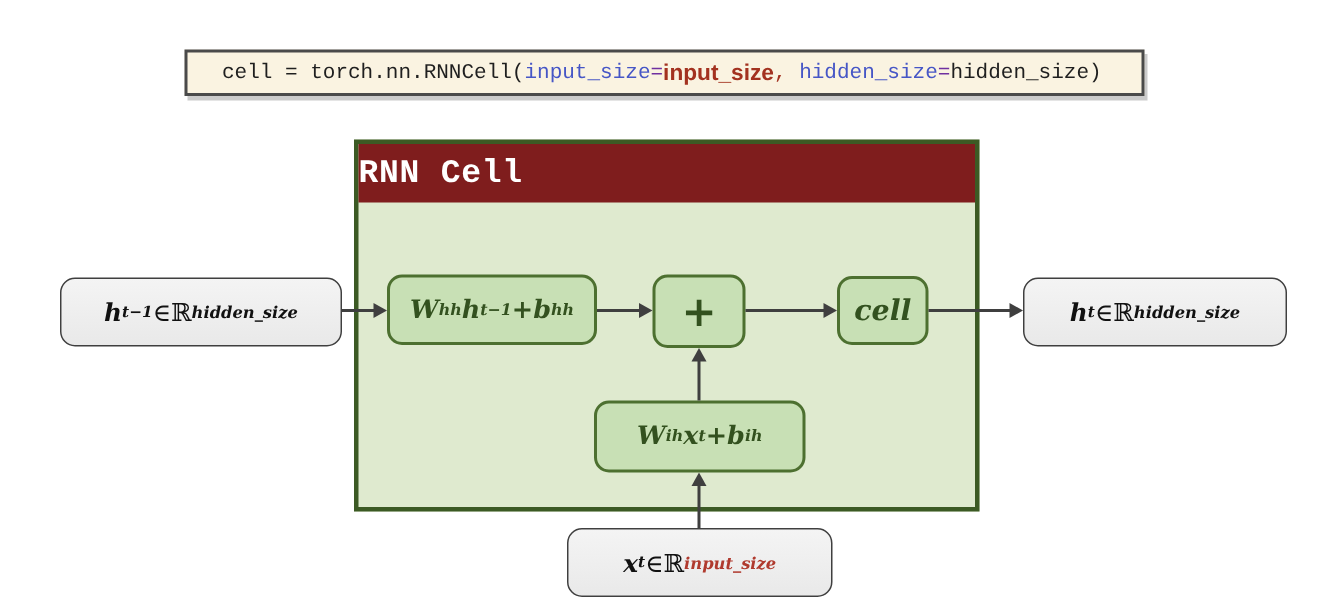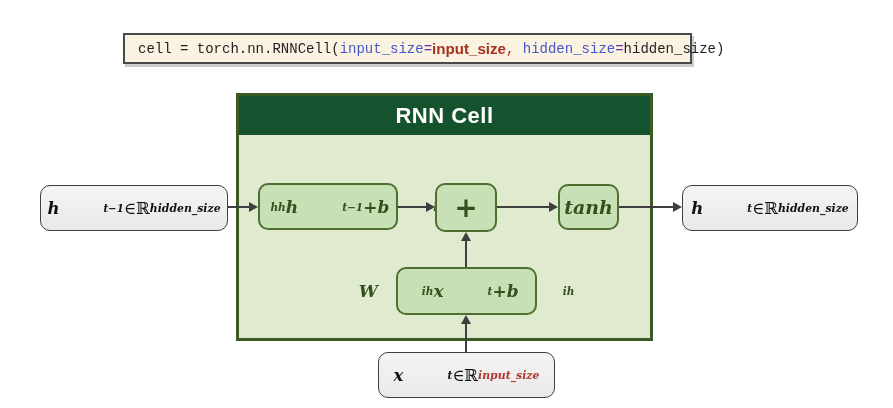--- a/index.html
+++ b/index.html
@@ -4,50 +4,50 @@
 <style>
   * { margin:0; padding:0; box-sizing:border-box; }
   html,body { background:#ffffff; }
   .stage {
     position:relative; width:893px; height:408px; background:#ffffff;
     font-family:"Liberation Sans", sans-serif; overflow:hidden;
   }
 
   
   .code-box {
-    position:absolute; left:123px; top:33px; width:569px; height:31px;
+    position:absolute; left:123px; top:33px; width:640px; height:31px;
     background:#faf3e1; border:2px solid #4a4a4a;
     box-shadow:2px 3px 0 rgba(140,140,140,0.45);
-    display:flex; align-items:center; padding-left:13px;
+    display:flex; align-items:center; padding-left:23px;
     font-family:"Liberation Mono","DejaVu Sans Mono",monospace;
     font-size:14px; white-space:pre;
   }
   .code-box .tok-sans {
     font-family:"Liberation Sans",sans-serif; font-weight:bold; font-size:1.08em;
   }
 
   
   .cell-container {
     position:absolute; left:236px; top:93px; width:417px; height:248px;
     background:#dfeacf; border:3px solid #3c5a24;
   }
   .cell-header {
     position:absolute; left:0; top:0; width:100%; height:39px;
-    background:#14532d; display:flex; align-items:center; justify-content:center;
+    background:#7f1d1d; display:flex; align-items:center; justify-content:flex-start;font-family:Liberation Mono, monospace;
   }
   .cell-title {
     color:#ffffff; font-weight:bold; font-size:22px; letter-spacing:0.5px;
   }
 
   
   .math {
     font-family:"DejaVu Serif","DejaVu Sans",serif;
   }
   .tok-bi { font-style:italic; font-weight:bold; }
-  .tok-sub { font-style:italic; font-weight:bold; font-size:0.62em; vertical-align:-0.28em;padding-left:44px; }
+  .tok-sub { font-style:italic; font-weight:bold; font-size:0.62em; vertical-align:-0.28em; }
   .tok-sup { font-style:italic; font-weight:bold; font-size:0.66em; vertical-align:0.5em; }
   .tok-b  { font-weight:bold; }
   .tok-n  { font-weight:normal; }
 
   .green-box {
     position:absolute; background:#c8e0b5; border:2px solid #4d7030;
     border-radius:10px; display:flex; align-items:center; justify-content:center;
     color:#33511f; z-index:3;
   }
   .gray-box {
@@ -104,21 +104,21 @@
       <span class="tok-bi">h</span>
       <span class="tok-sub">t−1</span>
       <span class="tok-b"> + </span>
       <span class="tok-bi">b</span>
       <span class="tok-sub">hh</span>
     </div>
   <div class="green-box math box-plus">
       <span class="tok-b">+</span>
     </div>
   <div class="green-box math box-tanh">
-      <span class="tok-bi">tanh</span>
+      <span class="tok-bi">cell</span>
     </div>
   <div class="green-box math box-wih">
       <span class="tok-bi">W</span>
       <span class="tok-sub">ih</span>
       <span class="tok-bi">x</span>
       <span class="tok-sub">t</span>
       <span class="tok-b"> + </span>
       <span class="tok-bi">b</span>
       <span class="tok-sub">ih</span>
     </div>

